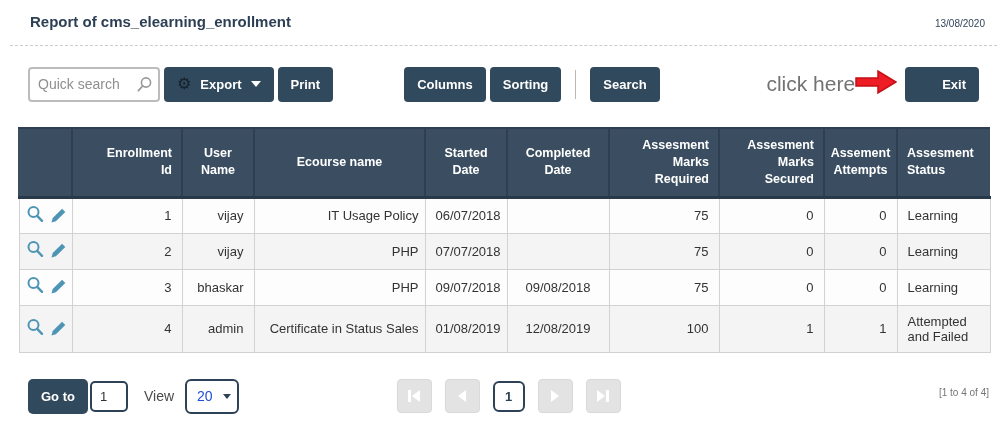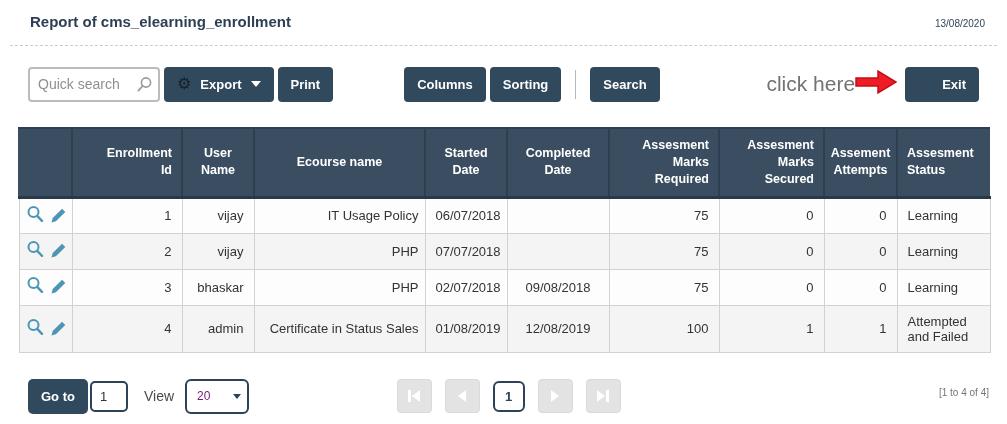--- a/index.html
+++ b/index.html
@@ -58,23 +58,23 @@
 
   
   .footer{position:absolute;top:376px;left:28px;right:18px;height:40px;
           display:flex;align-items:center;}
   .goto-btn{border-radius:5px;flex:none;}
   .goto-input{width:38px;height:31px;box-sizing:border-box;border:2px solid #2d4257;
        border-radius:5px;margin-left:2px;padding:0 4px 0 8px;font-family:"Liberation Sans",sans-serif;
        font-size:13px;color:#333;}
   .view-label{margin-left:16px;font-size:14px;color:#4a4a4a;}
   .sel-wrap{position:relative;margin-left:11px;}
-  .view-select{appearance:none;-webkit-appearance:none;width:64px;height:35px;
-       border:2px solid #2d4257;border-radius:6px;background:#fff;color:#701a75;
-       font-family:"Liberation Sans",sans-serif;font-size:12px;padding:0 18px 0 10px;}
+  .view-select{appearance:none;-webkit-appearance:none;width:54px;height:35px;
+       border:2px solid #2d4257;border-radius:6px;background:#fff;color:#1d4ed8;
+       font-family:"Liberation Sans",sans-serif;font-size:14px;padding:0 18px 0 10px;}
   .sel-caret{position:absolute;right:8px;top:15px;width:0;height:0;pointer-events:none;
        border-left:4px solid transparent;border-right:4px solid transparent;
        border-top:5px solid #2d4257;}
   .pagination{position:absolute;left:50%;transform:translateX(-50%);display:flex;
        align-items:center;gap:13px;}
   .pg-btn{width:33px;height:32px;background:#e3e3e3;border:1px solid #d9d9d9;border-radius:4px;
        display:flex;align-items:center;justify-content:center;cursor:pointer;}
   .pg-current{min-width:24px;height:27px;padding:0 2px;background:#fff;border:2px solid #2d4257;
        border-radius:6px;color:#2d4257;font-weight:700;font-size:13px;
        display:flex;align-items:center;justify-content:center;}
@@ -216,21 +216,21 @@
         </span>
         <span class="act">
           <svg width="18" height="18" viewBox="0 0 18 18">
             <path d="M1.5 16.5l1.2-4.4 9.4-9.4 3.2 3.2-9.4 9.4z" fill="#4e95b5"></path>
           </svg>
         </span>
       </td>
       <td class="al-r">3</td>
       <td class="al-r">bhaskar</td>
       <td class="al-r c-ecourse">PHP</td>
-      <td class="al-c">02/07/2018</td>
+      <td class="al-c">09/07/2018</td>
       <td class="al-c">09/08/2018</td>
       <td class="al-r">75</td>
       <td class="al-r">0</td>
       <td class="al-r">0</td>
       <td class="al-l">Learning</td>
     </tr>
 
     <tr>
       <td class="c-icons">
         <span class="act">

